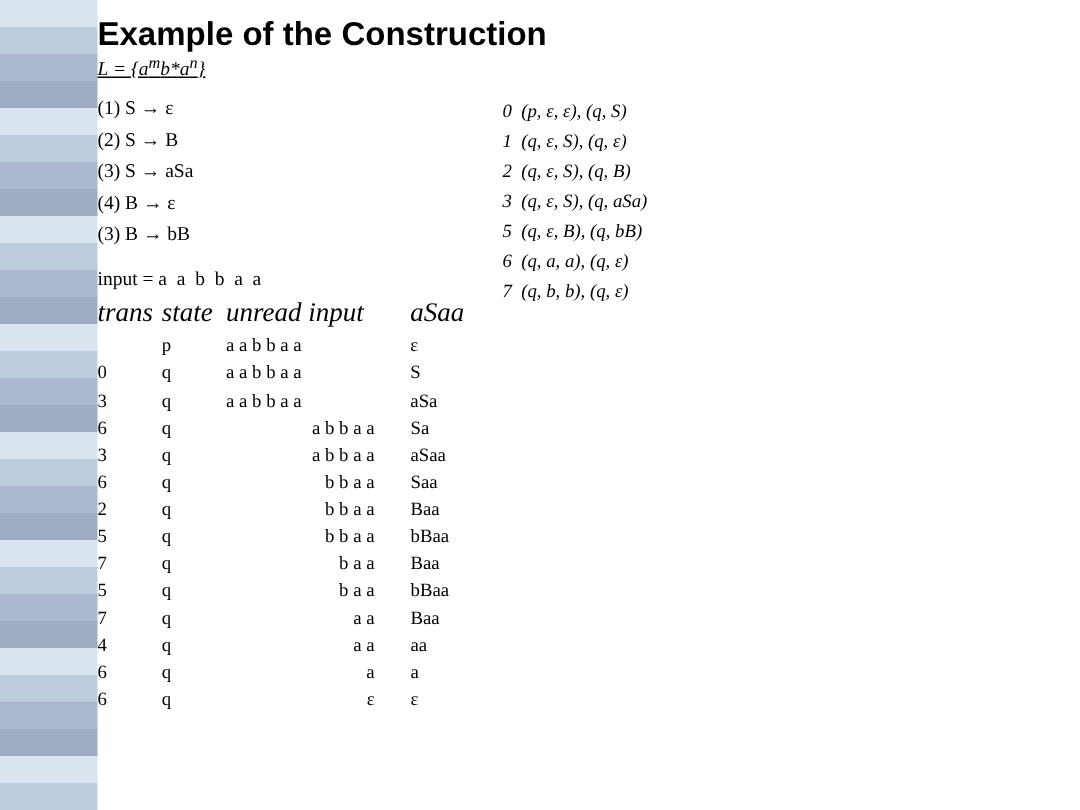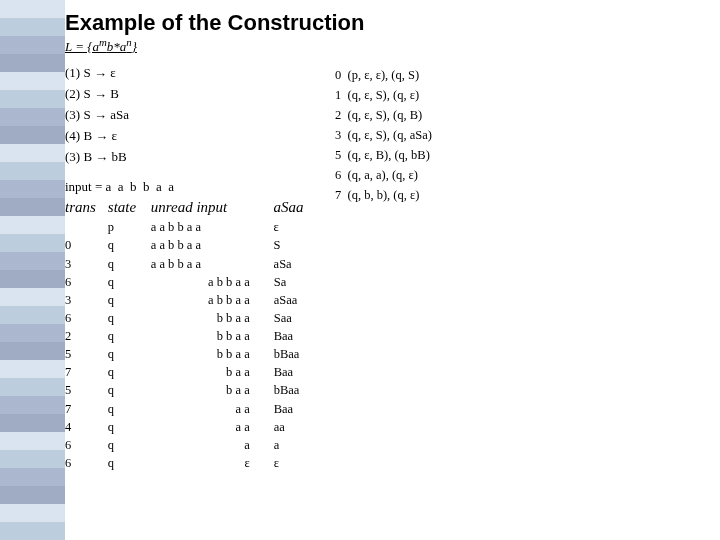--- a/index.html
+++ b/index.html
@@ -59,20 +59,21 @@
     }
 
     .left-col {
       width: 260px;
       flex-shrink: 0;
     }
 
     .right-col {
       flex: 1;
       padding-left: 10px;
+      font-style: italic;
     }
 
     .grammar-rules {
       line-height: 1.6;
       font-size: 13px;
     }
 
     .grammar-rules p {
       white-space: nowrap;
     }
@@ -83,21 +84,21 @@
     }
 
     .table-section {
       margin-top: 4px;
     }
 
     .table-header {
       display: flex;
       gap: 0;
       font-style: italic;
-      font-size: 15px;
+      font-size: 18px;
       margin-bottom: 2px;
     }
 
     .col-trans { width: 50px; }
     .col-state { width: 50px; }
     .col-unread { width: 120px; text-align: left; }
     .col-stack { width: 80px; text-align: left; padding-left: 20px; }
 
     .table-rows {
       font-size: 12.5px;

